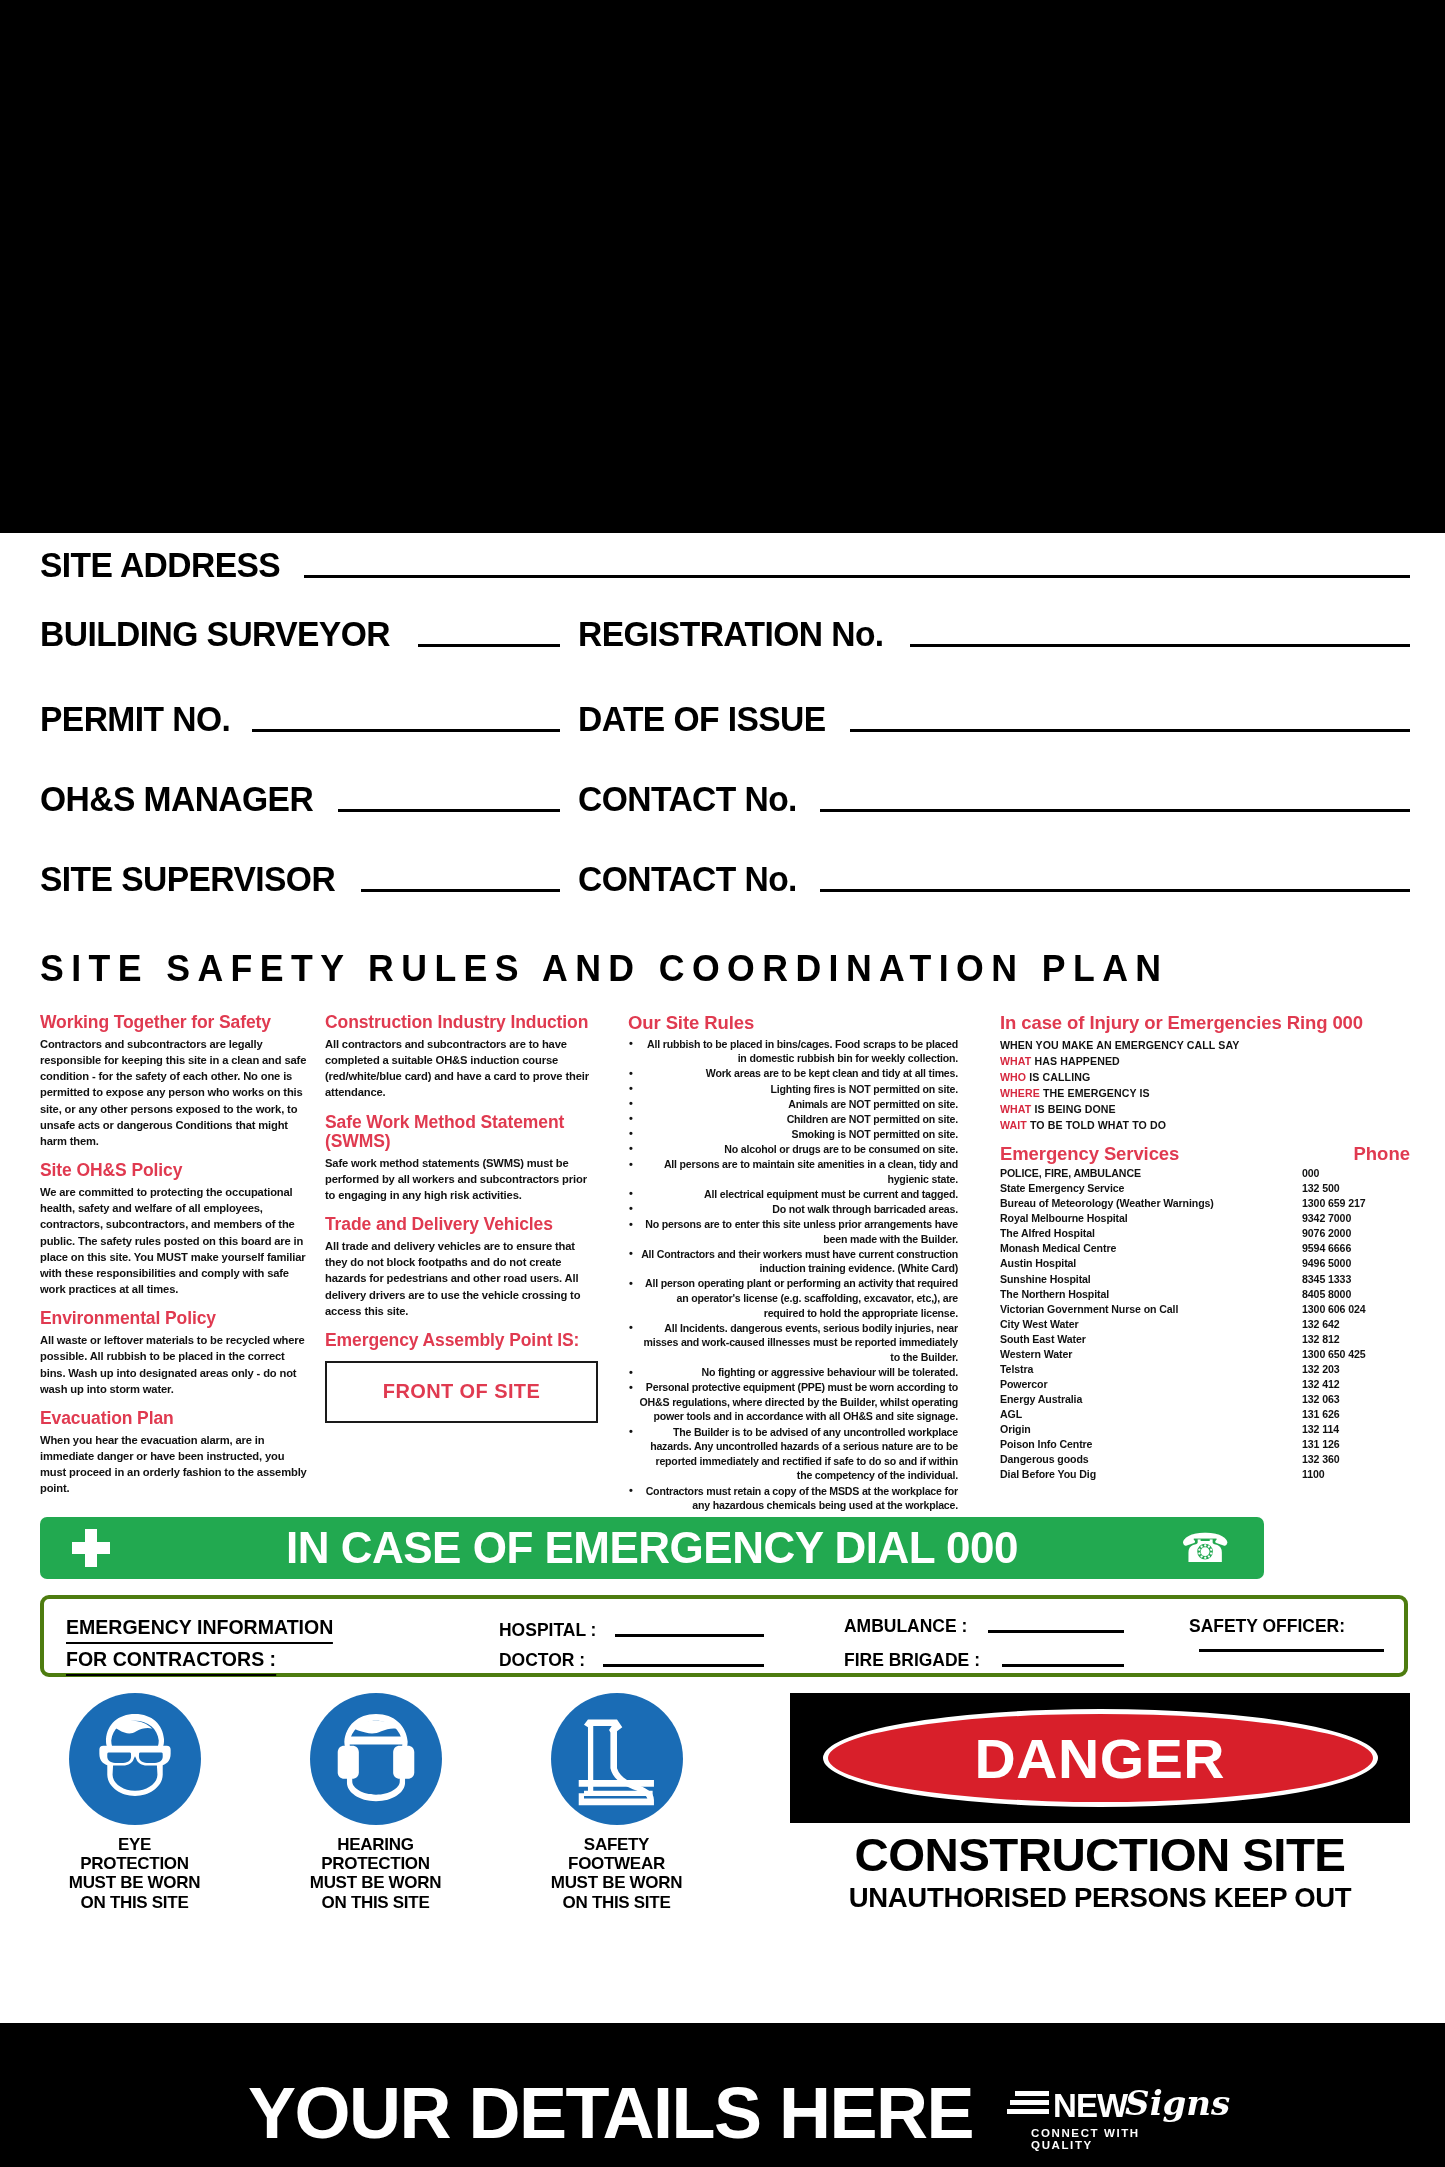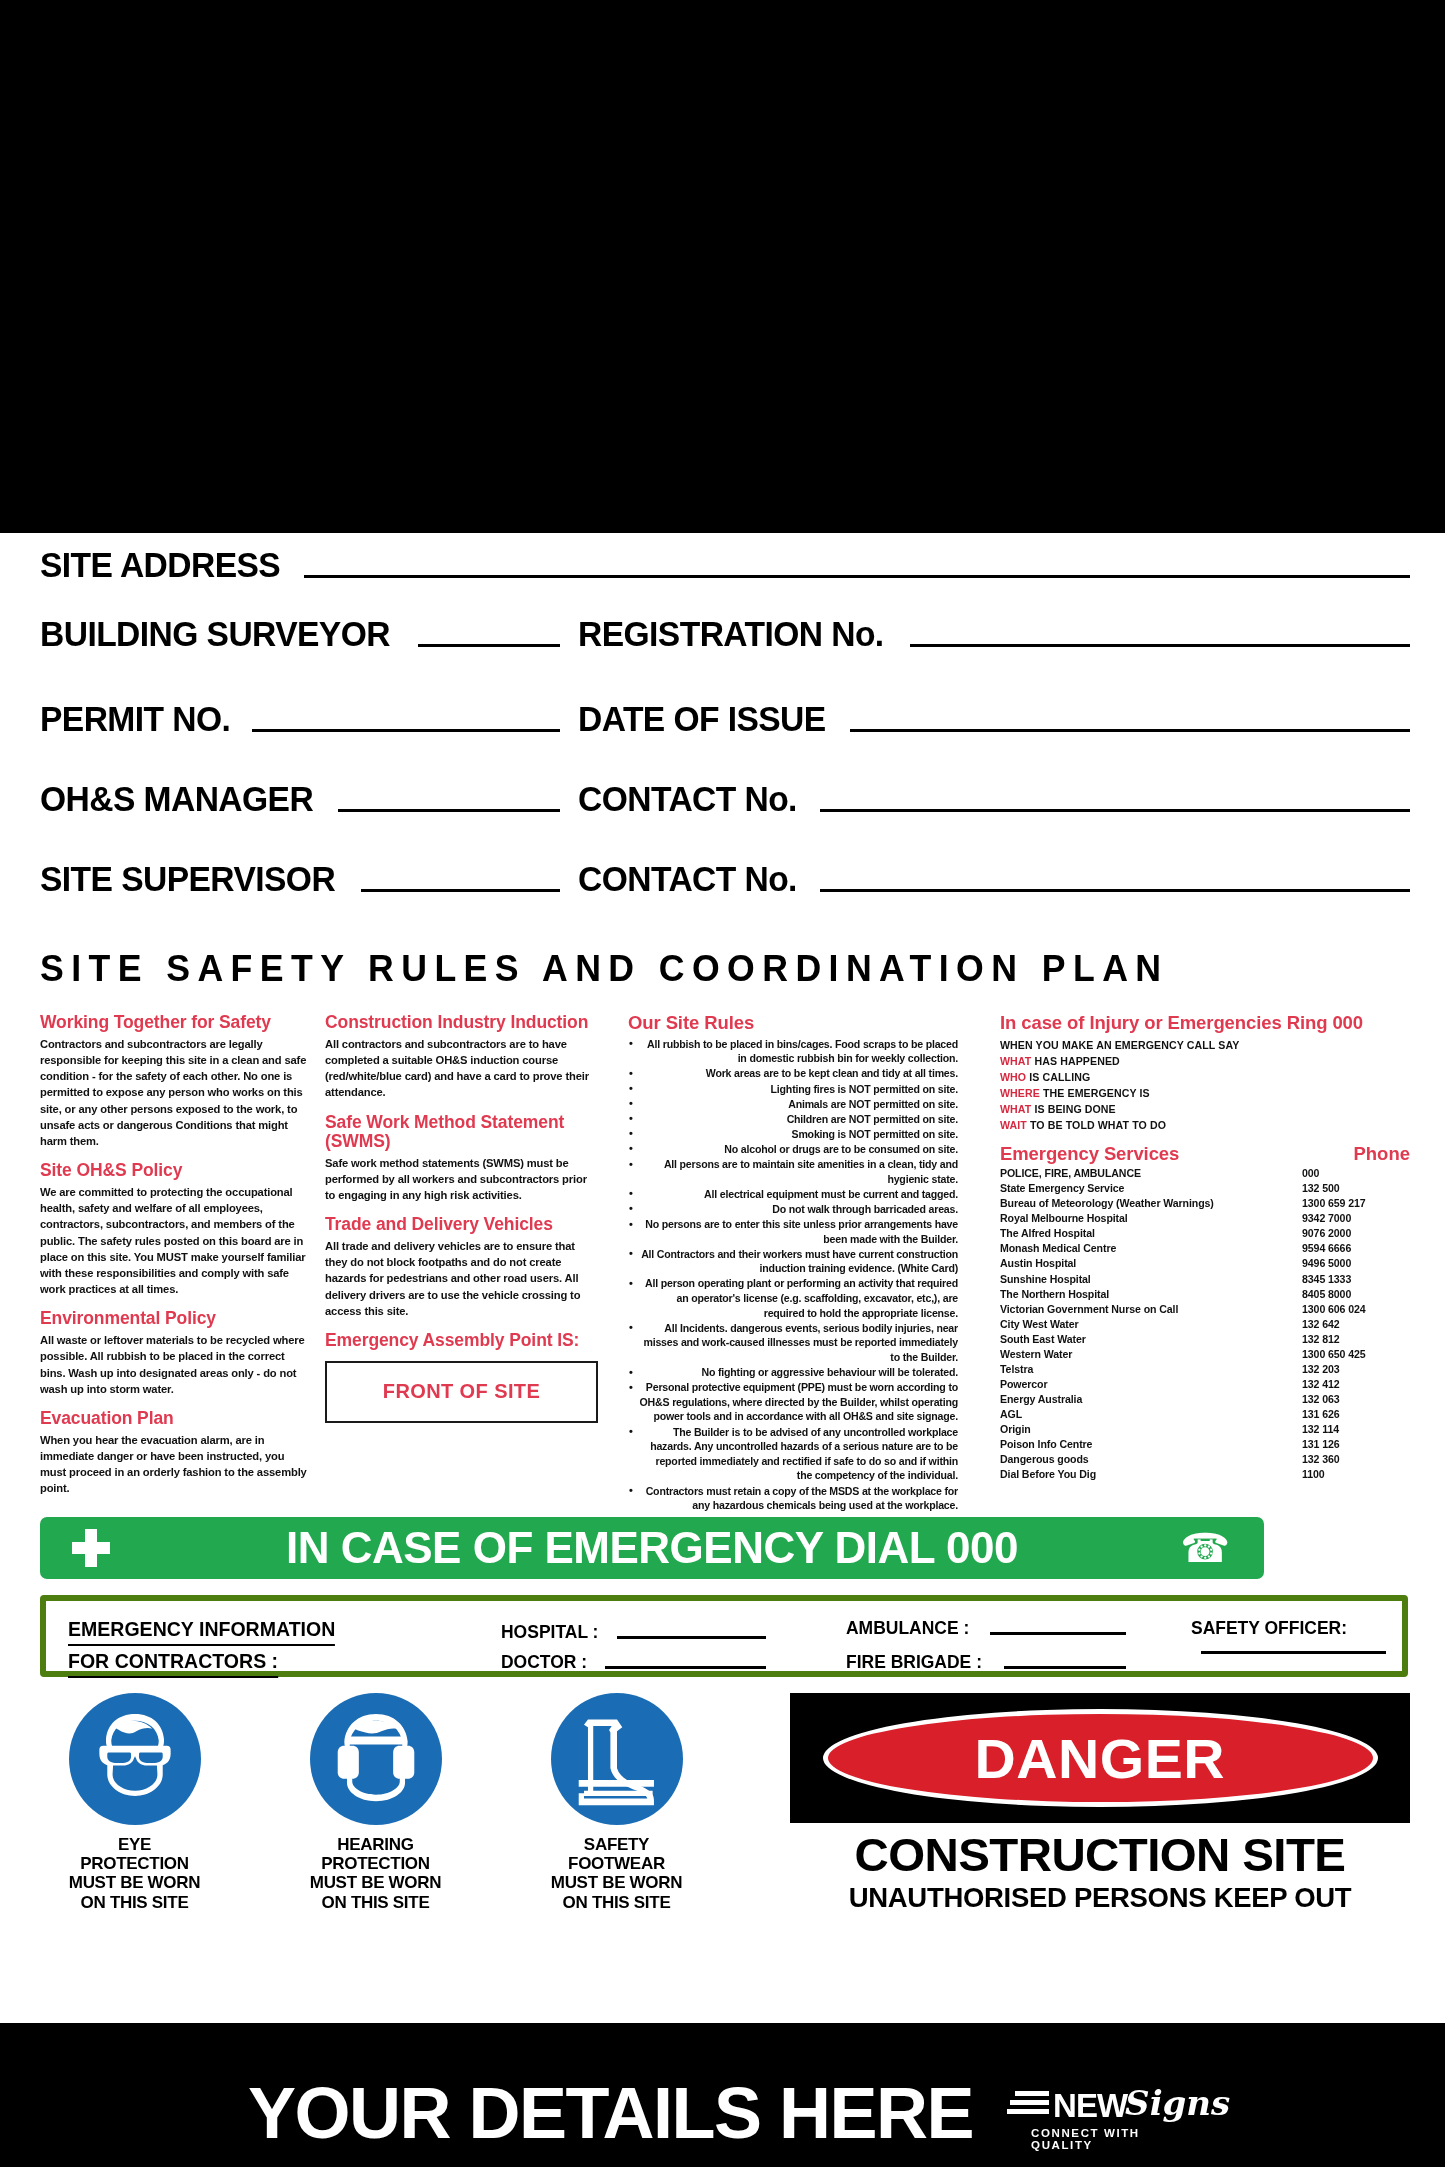--- a/index.html
+++ b/index.html
@@ -115,21 +115,21 @@
     transform:scaleX(1.0); white-space:nowrap;
   }
   .green-banner .phone-ico {
     position:absolute; right:34px; top:50%; transform:translateY(-50%);
     color:#fff; font-size:40px; line-height:1;
   }
 
   
   .info-box {
     position:absolute; left:40px; top:1062px; width:1368px; height:82px;
-    border:6px solid #4d7c0f; border-radius:4px;
+    border:4px solid #4d7c0f; border-radius:9px;
   }
   .info-title {
     position:absolute; left:22px; top:13px;
     font-size:21px; font-weight:bold; line-height:1.42; color:#000;
     transform:scaleX(0.93); transform-origin:left top;
   }
   .info-title span { border-bottom:2px solid #000; display:inline-block; }
   .ifield { position:absolute; display:flex; align-items:flex-end; }
   .ifield .lbl {
     font-size:19px; font-weight:bold; color:#000; white-space:nowrap;

